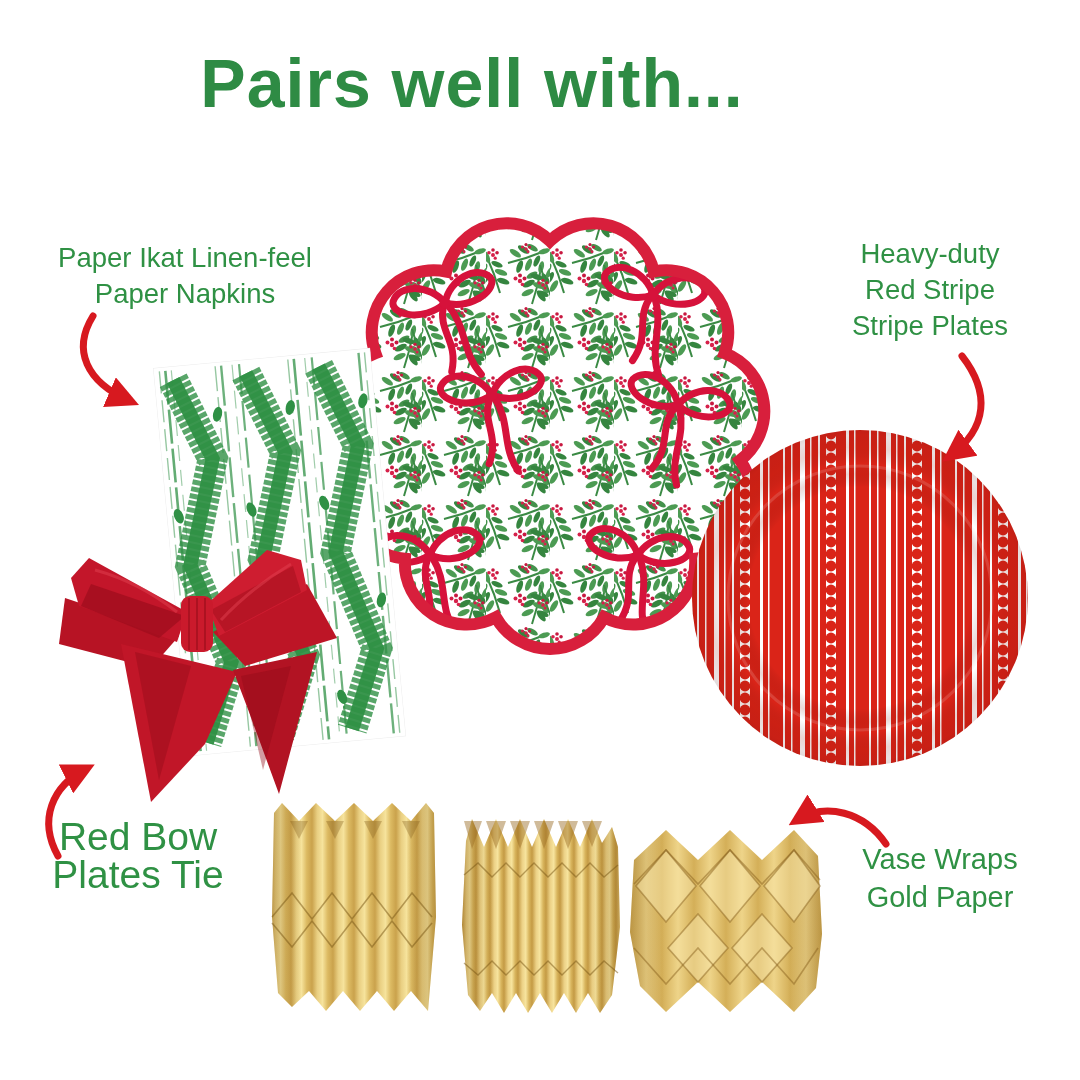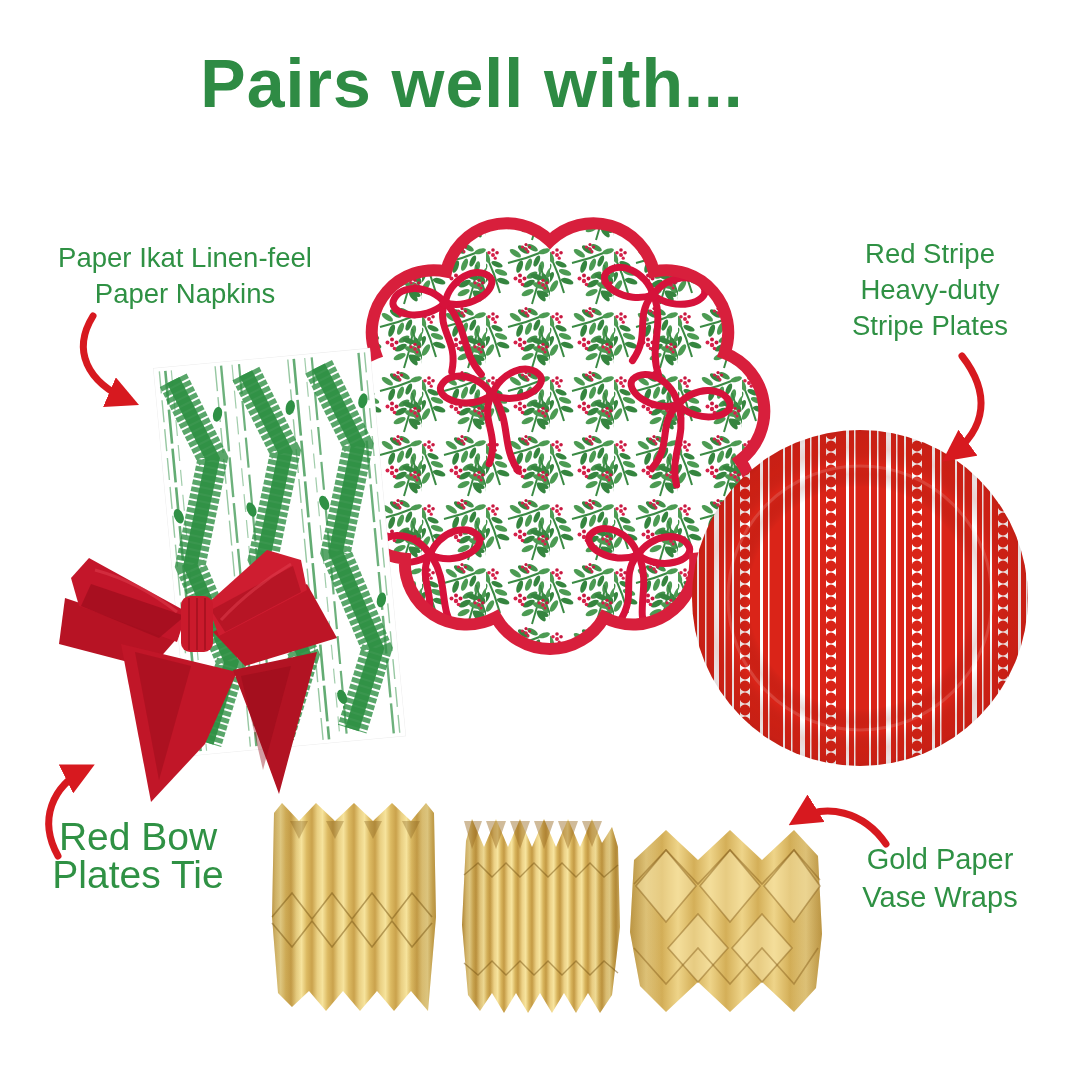--- a/index.html
+++ b/index.html
@@ -294,28 +294,28 @@
       <path d="M886,844 C864,812 826,802 797,820" marker-end="url(#ah)"></path>
     </g>
   </svg>
 
   <div class="label label-napkins">
     <div>Paper Ikat Linen-feel</div>
     <div>Paper Napkins</div>
   </div>
 
   <div class="label label-plates">
+    <div>Heavy-duty</div>
     <div>Red Stripe</div>
-    <div>Heavy-duty</div>
     <div>Stripe Plates</div>
   </div>
 
   <div class="label label-bow">
     <div>Red Bow</div>
     <div>Plates Tie</div>
   </div>
 
   <div class="label label-vases">
+    <div>Vase Wraps</div>
     <div>Gold Paper</div>
-    <div>Vase Wraps</div>
   </div>
 
 </div>
 
 </body></html>

